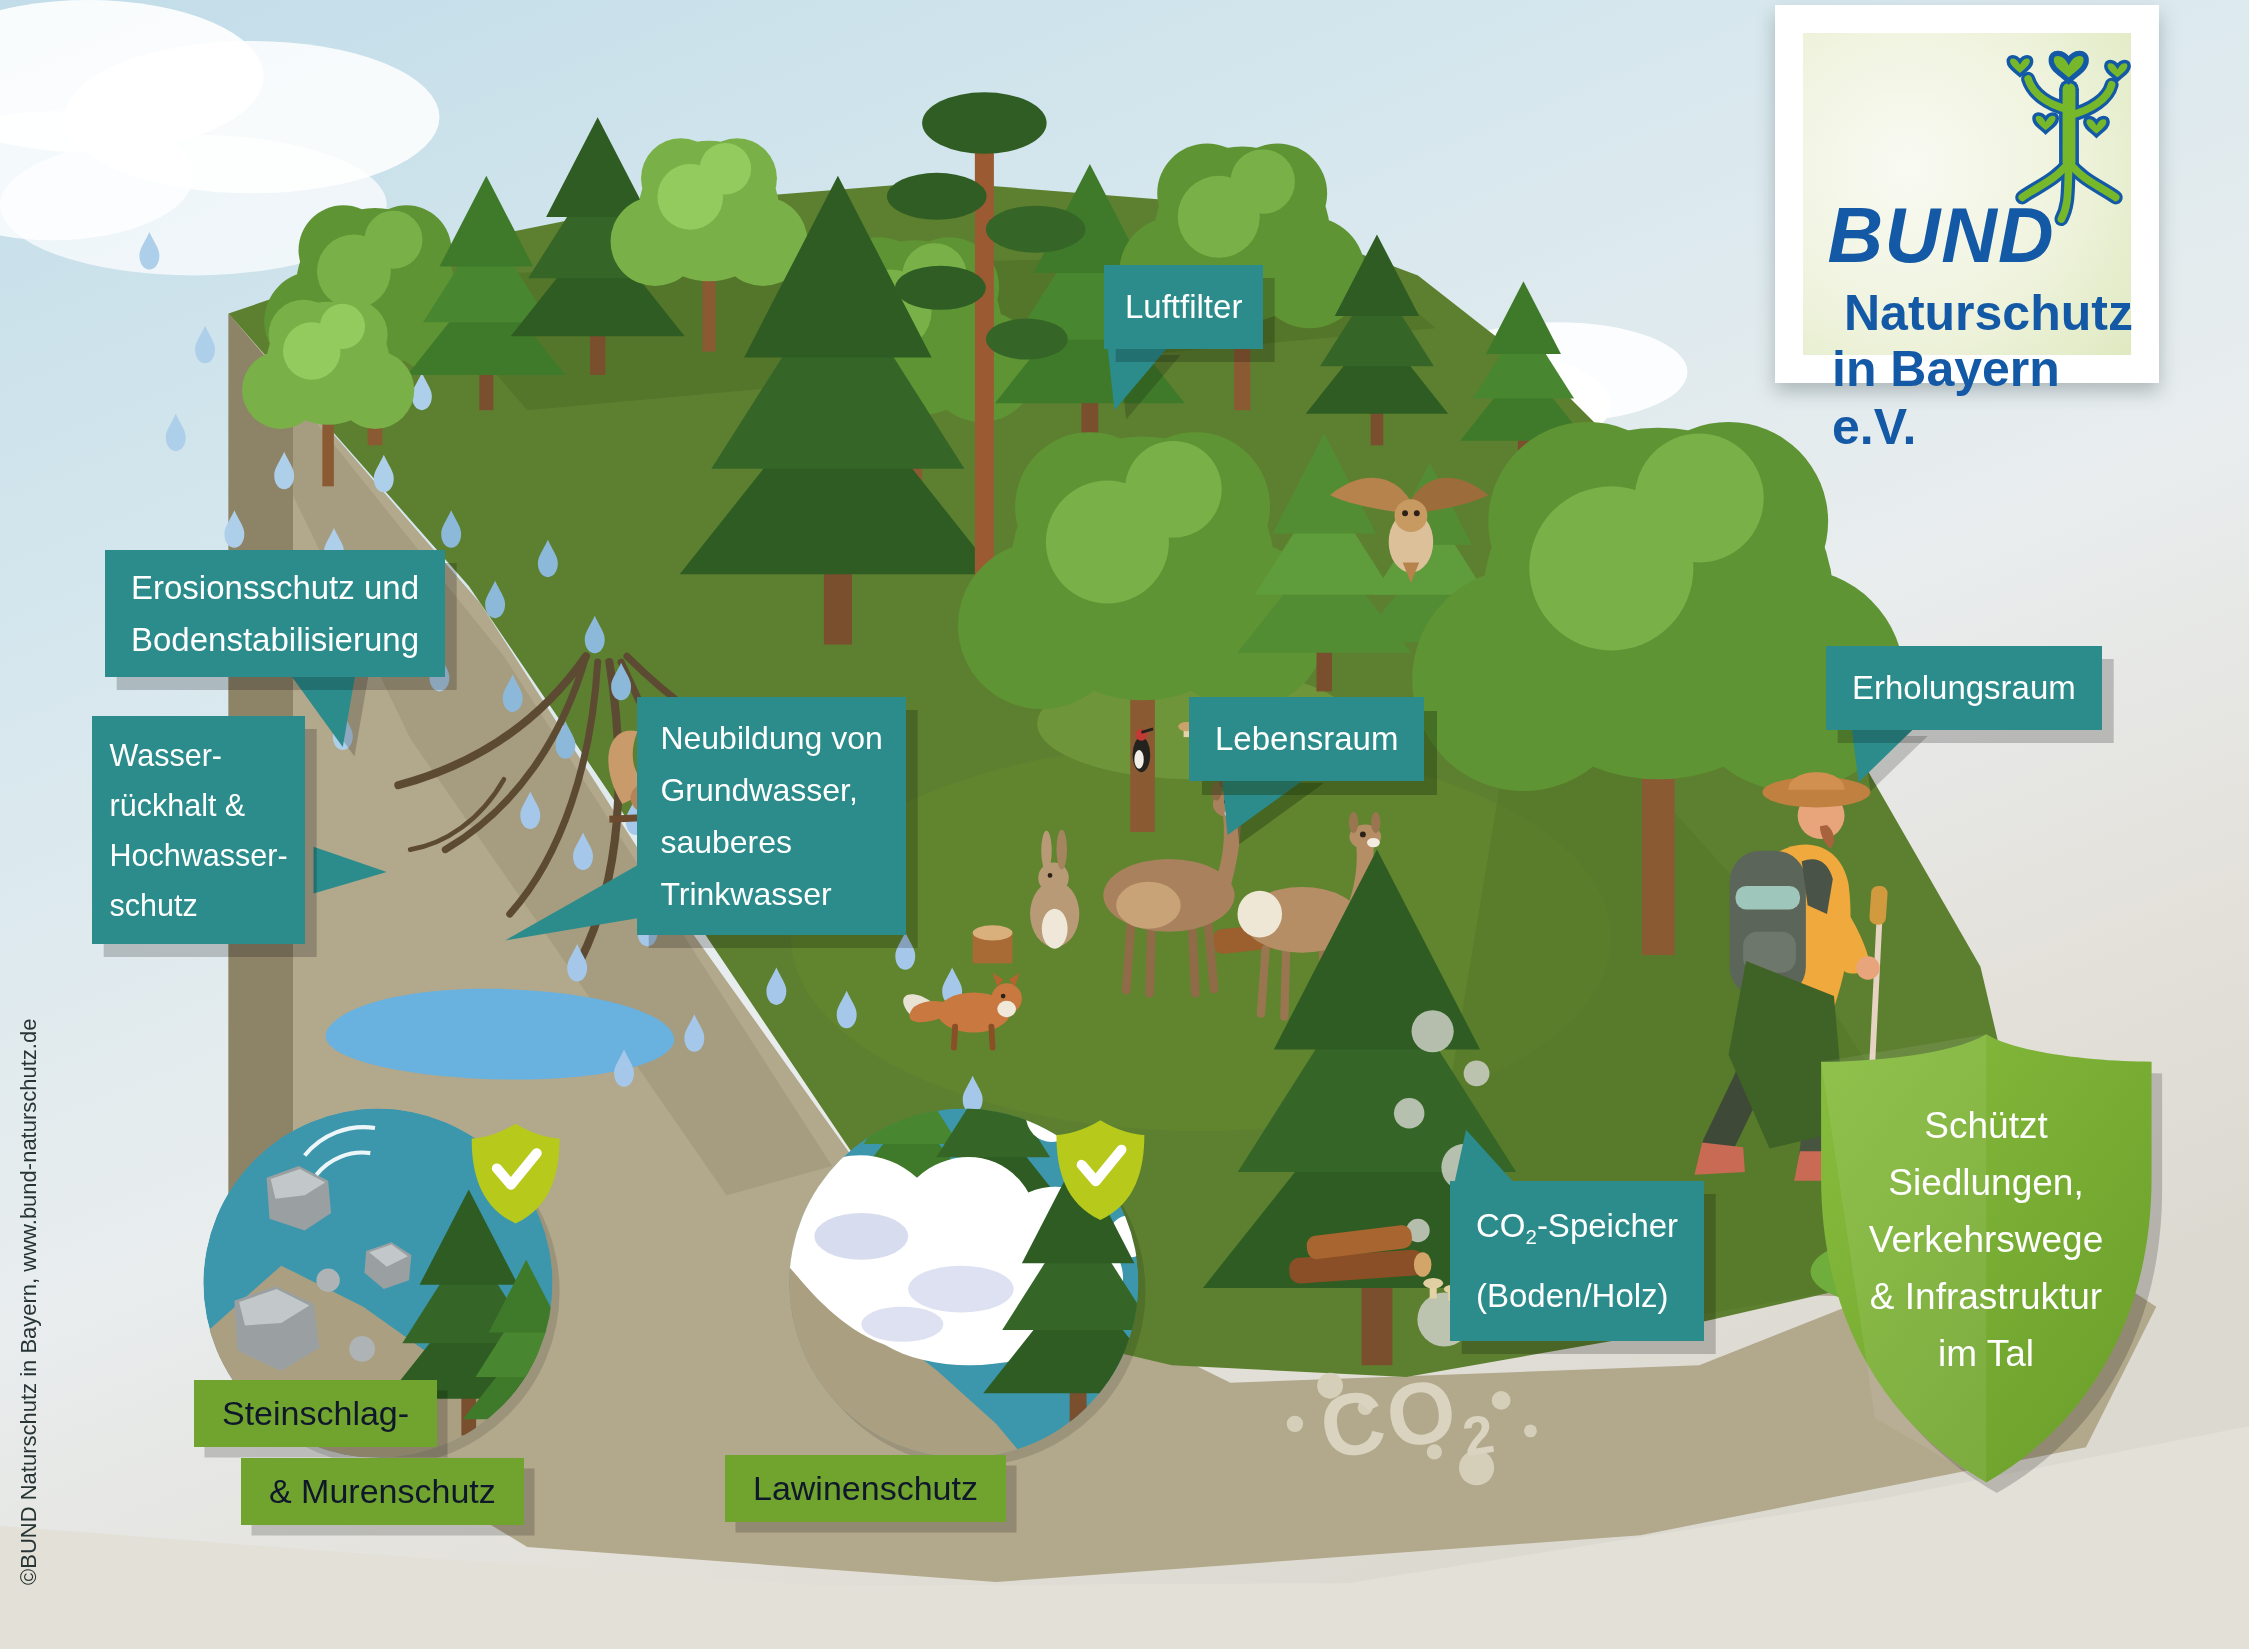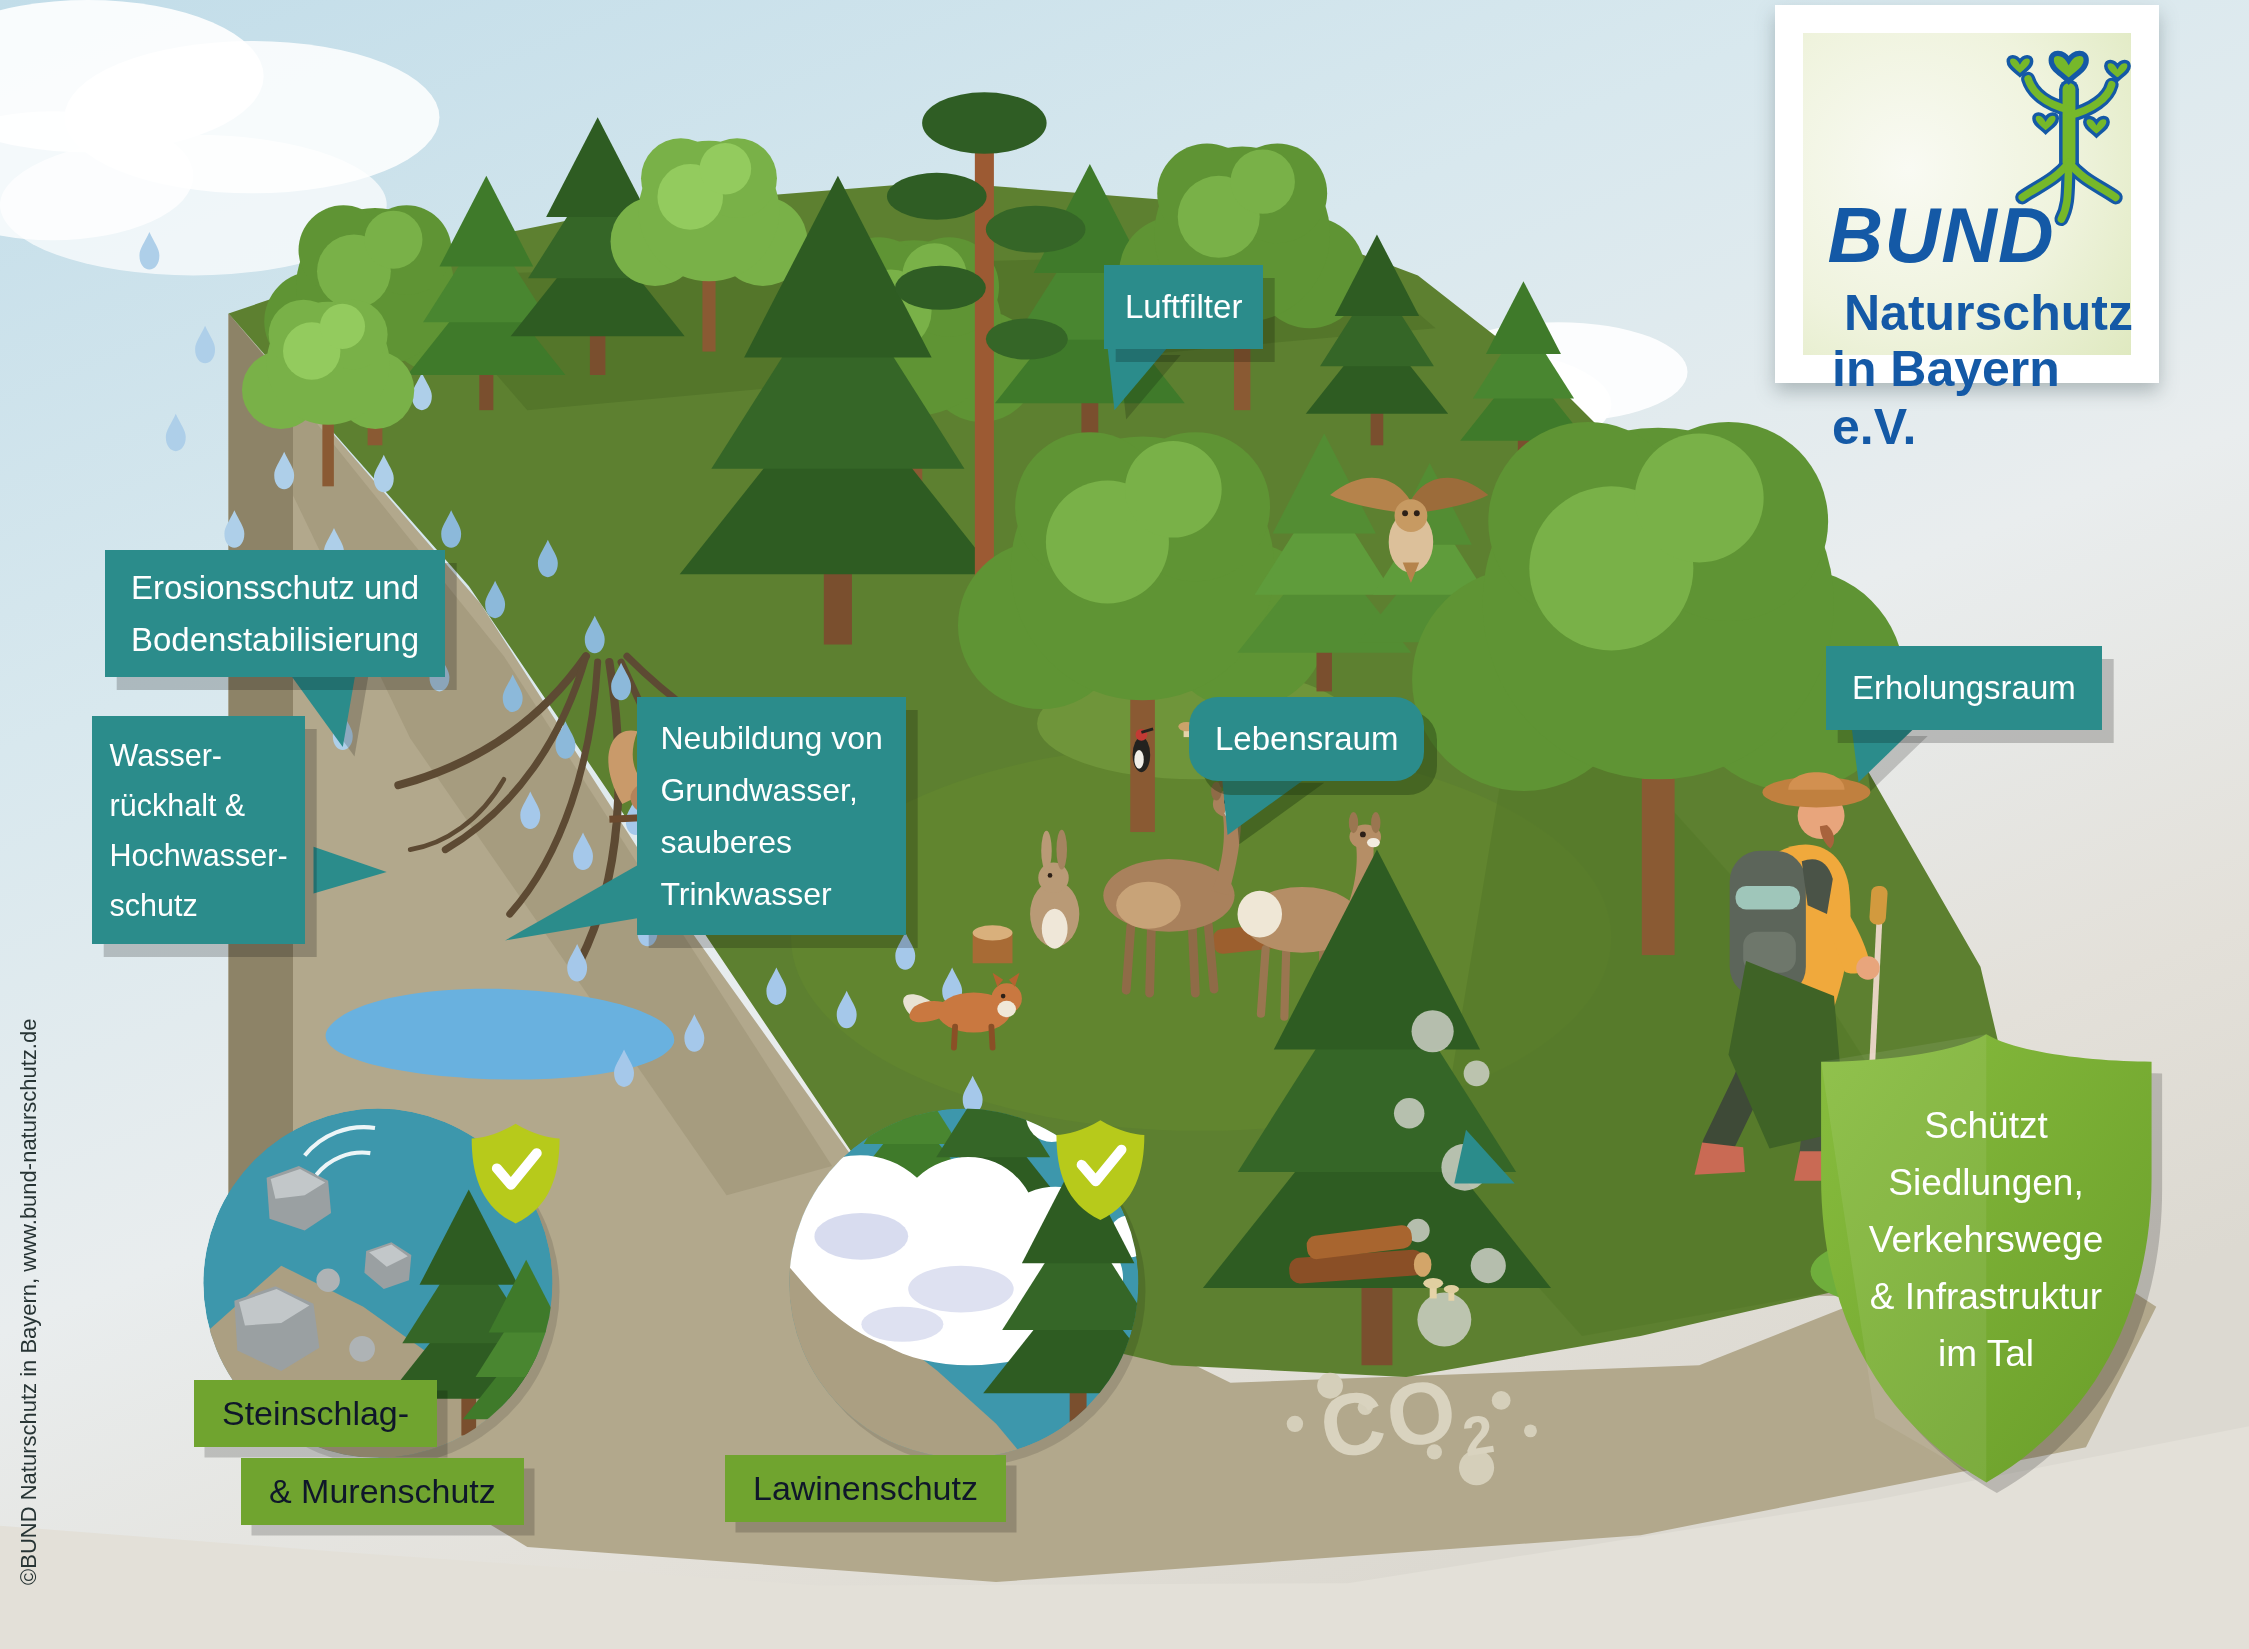--- a/index.html
+++ b/index.html
@@ -6,21 +6,21 @@
   #root{position:relative;width:2250px;height:1650px;overflow:hidden;
         font-family:"Liberation Sans",sans-serif;}
   #scene{position:absolute;left:0;top:0;}
 
   
   .co{position:absolute;background:#2b8c8b;color:#ffffff;font-size:33px;line-height:54px;
       padding:15.2px 26px;box-shadow:11.7px 13px 0 rgba(0,0,0,0.20);white-space:nowrap;}
   .co .ln{display:block;}
   #co-wasser{font-size:30.5px;line-height:50px;padding:14px 17.6px;}
   #co-neubildung{font-size:32px;line-height:52px;}
-  #co-lebensraum{box-shadow:13px 14px 0 rgba(30,55,15,0.40);border-radius:29px;}
+  #co-lebensraum{box-shadow:13px 14px 0 rgba(30,55,15,0.40);}
   #co-co2sp{line-height:59px;}
   .sub{font-size:0.62em;vertical-align:-0.35em;}
 
   
   .bar{position:absolute;background:#70a42f;color:#0f172a;font-size:34px;line-height:41px;
        padding:13px 28px;box-shadow:10.5px 10.5px 0 rgba(0,0,0,0.18);white-space:nowrap;}
 
   
   #shield-text{position:absolute;left:1821px;top:1097px;width:330px;text-align:center;
                color:#ffffff;font-size:37px;line-height:57px;}
@@ -484,20 +484,24 @@
 </div>
 
 <div class="co" id="co-lebensraum" style="left:1189px;top:697px;">
   <span>Lebensraum</span>
 </div>
 
 <div class="co" id="co-erholung" style="left:1826px;top:646px;">
   <span>Erholungsraum</span>
 </div>
 
+<div class="co" id="co-co2sp" style="left:1450px;top:1181px;">
+  <span class="ln"><span>CO</span><span class="sub">2</span><span>-Speicher</span></span>
+  <span class="ln">(Boden/Holz)</span>
+</div>
 
 <div class="bar" style="left:194px;top:1380px;">
   <span>Steinschlag-</span>
 </div>
 <div class="bar" style="left:241px;top:1458px;">
   <span>&amp; Murenschutz</span>
 </div>
 <div class="bar" style="left:725px;top:1455px;">
   <span>Lawinenschutz</span>
 </div>

